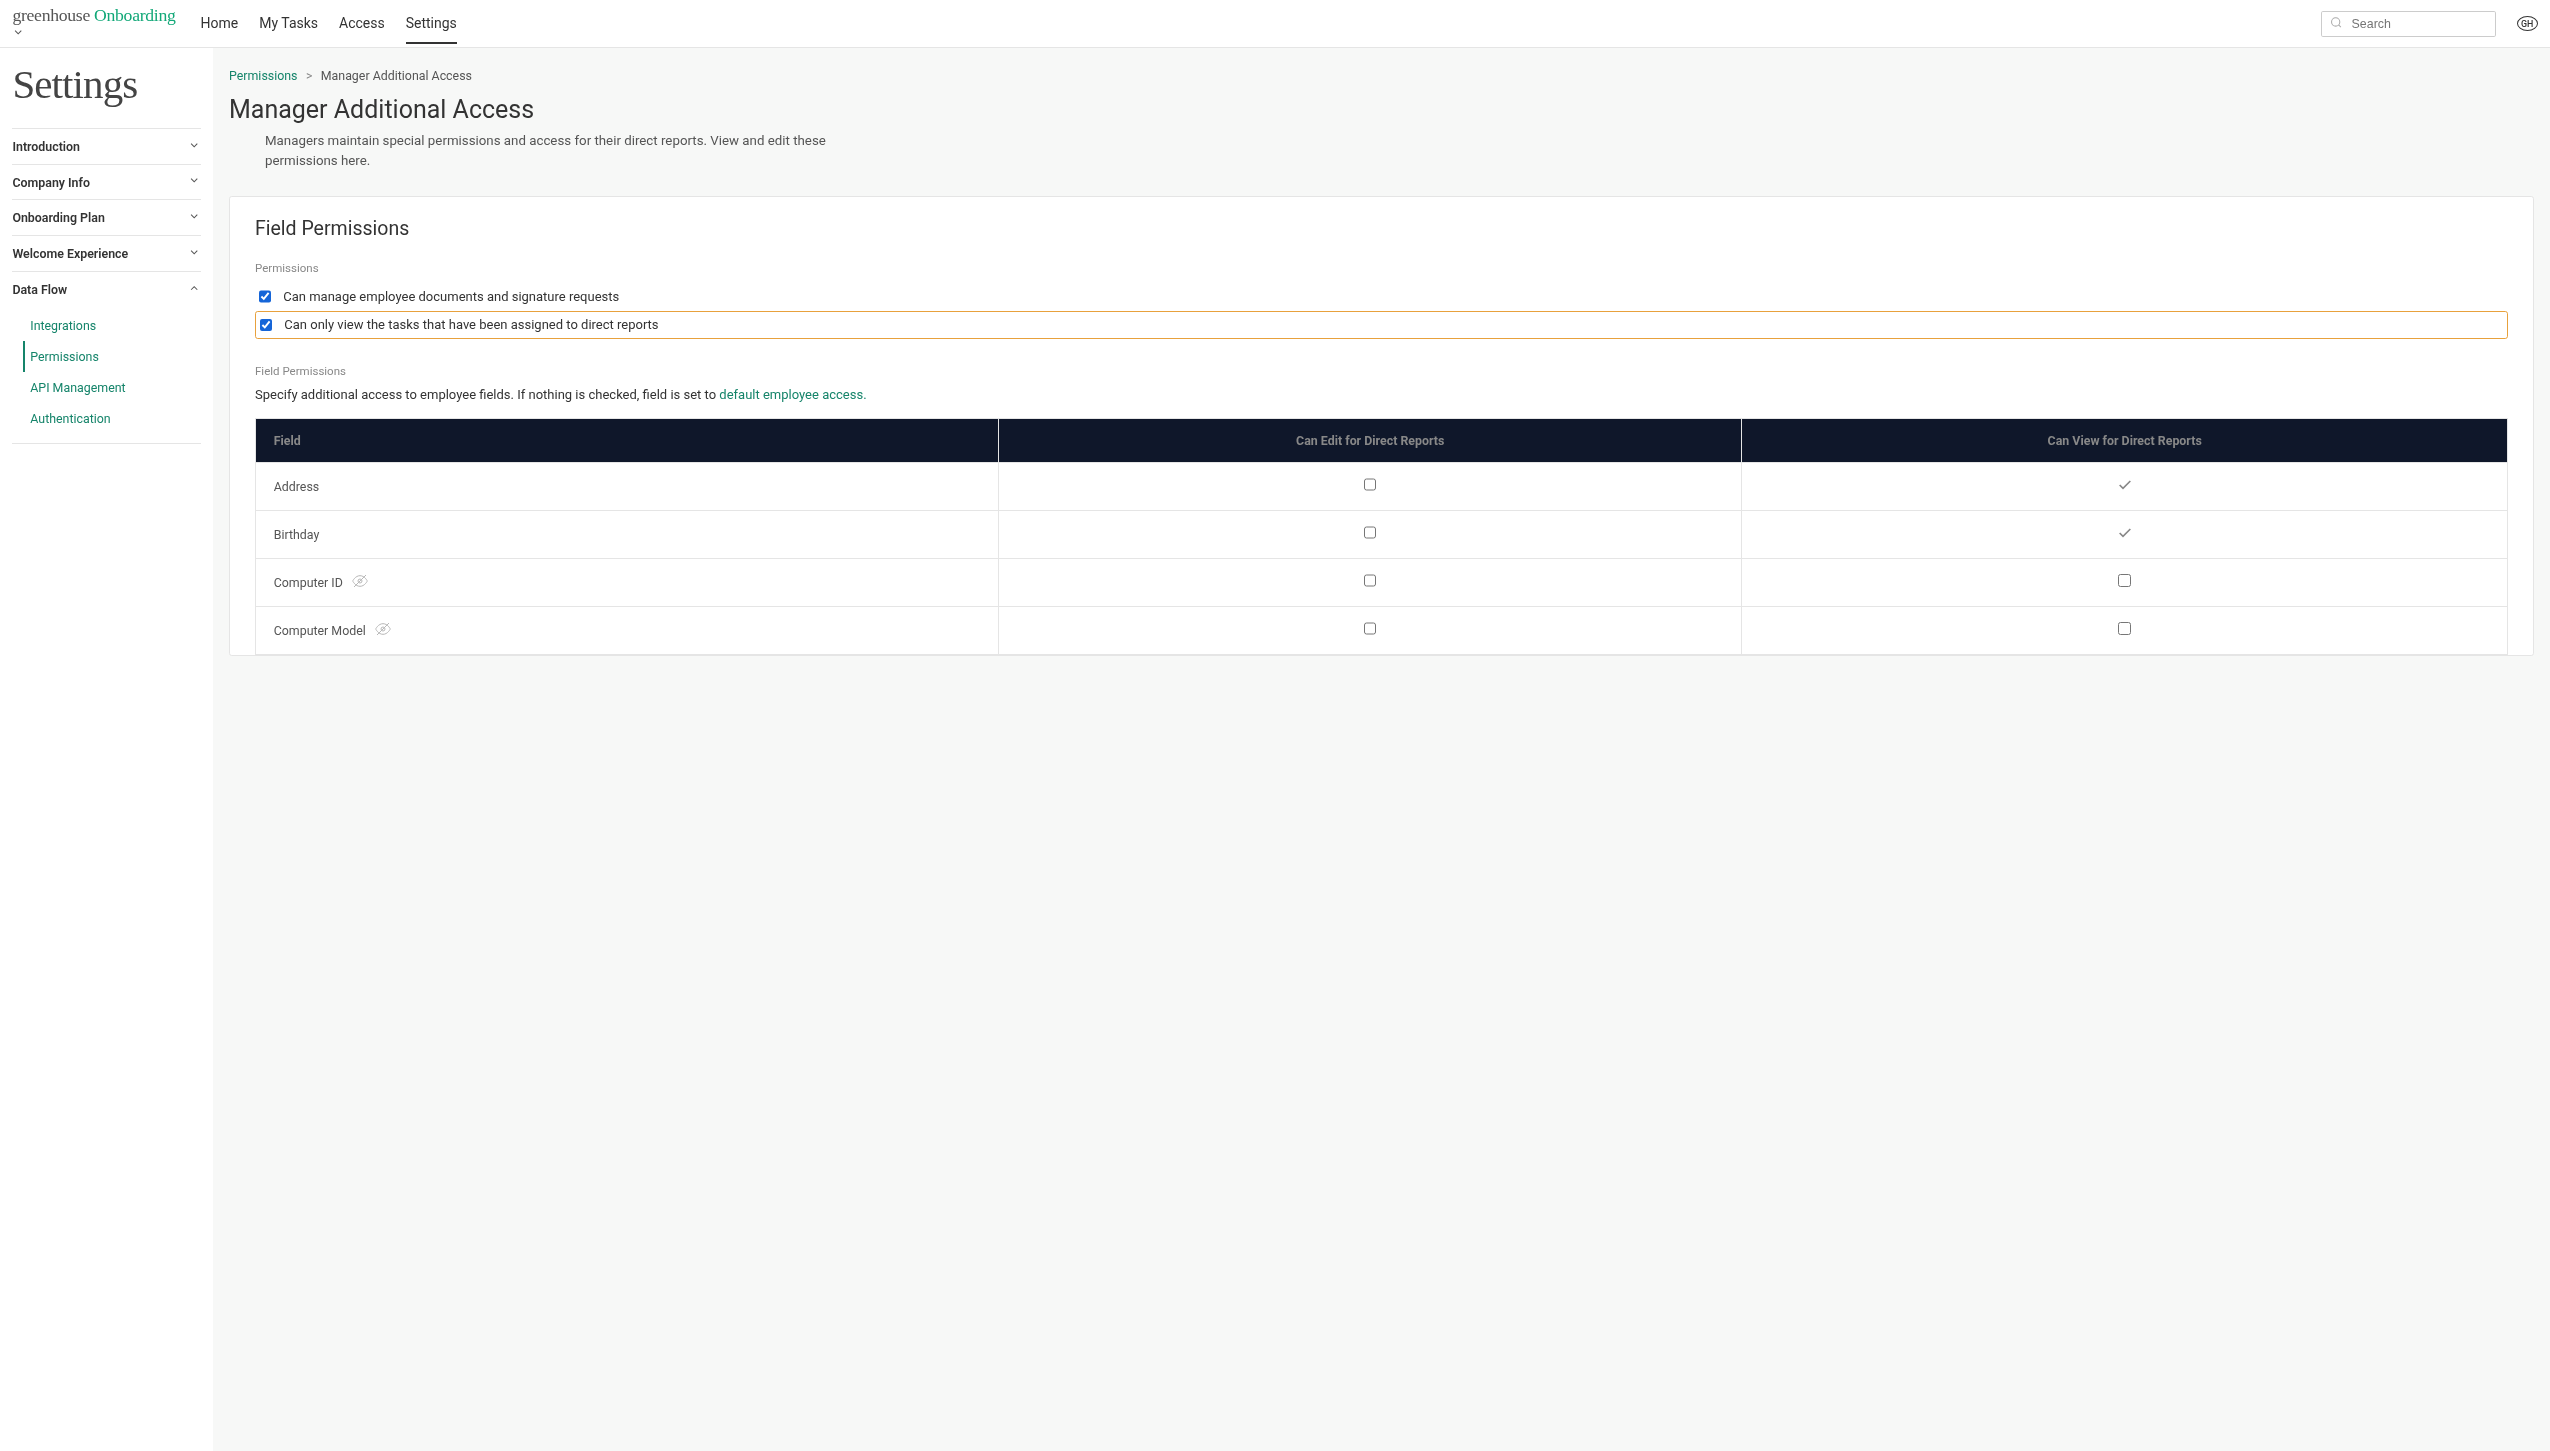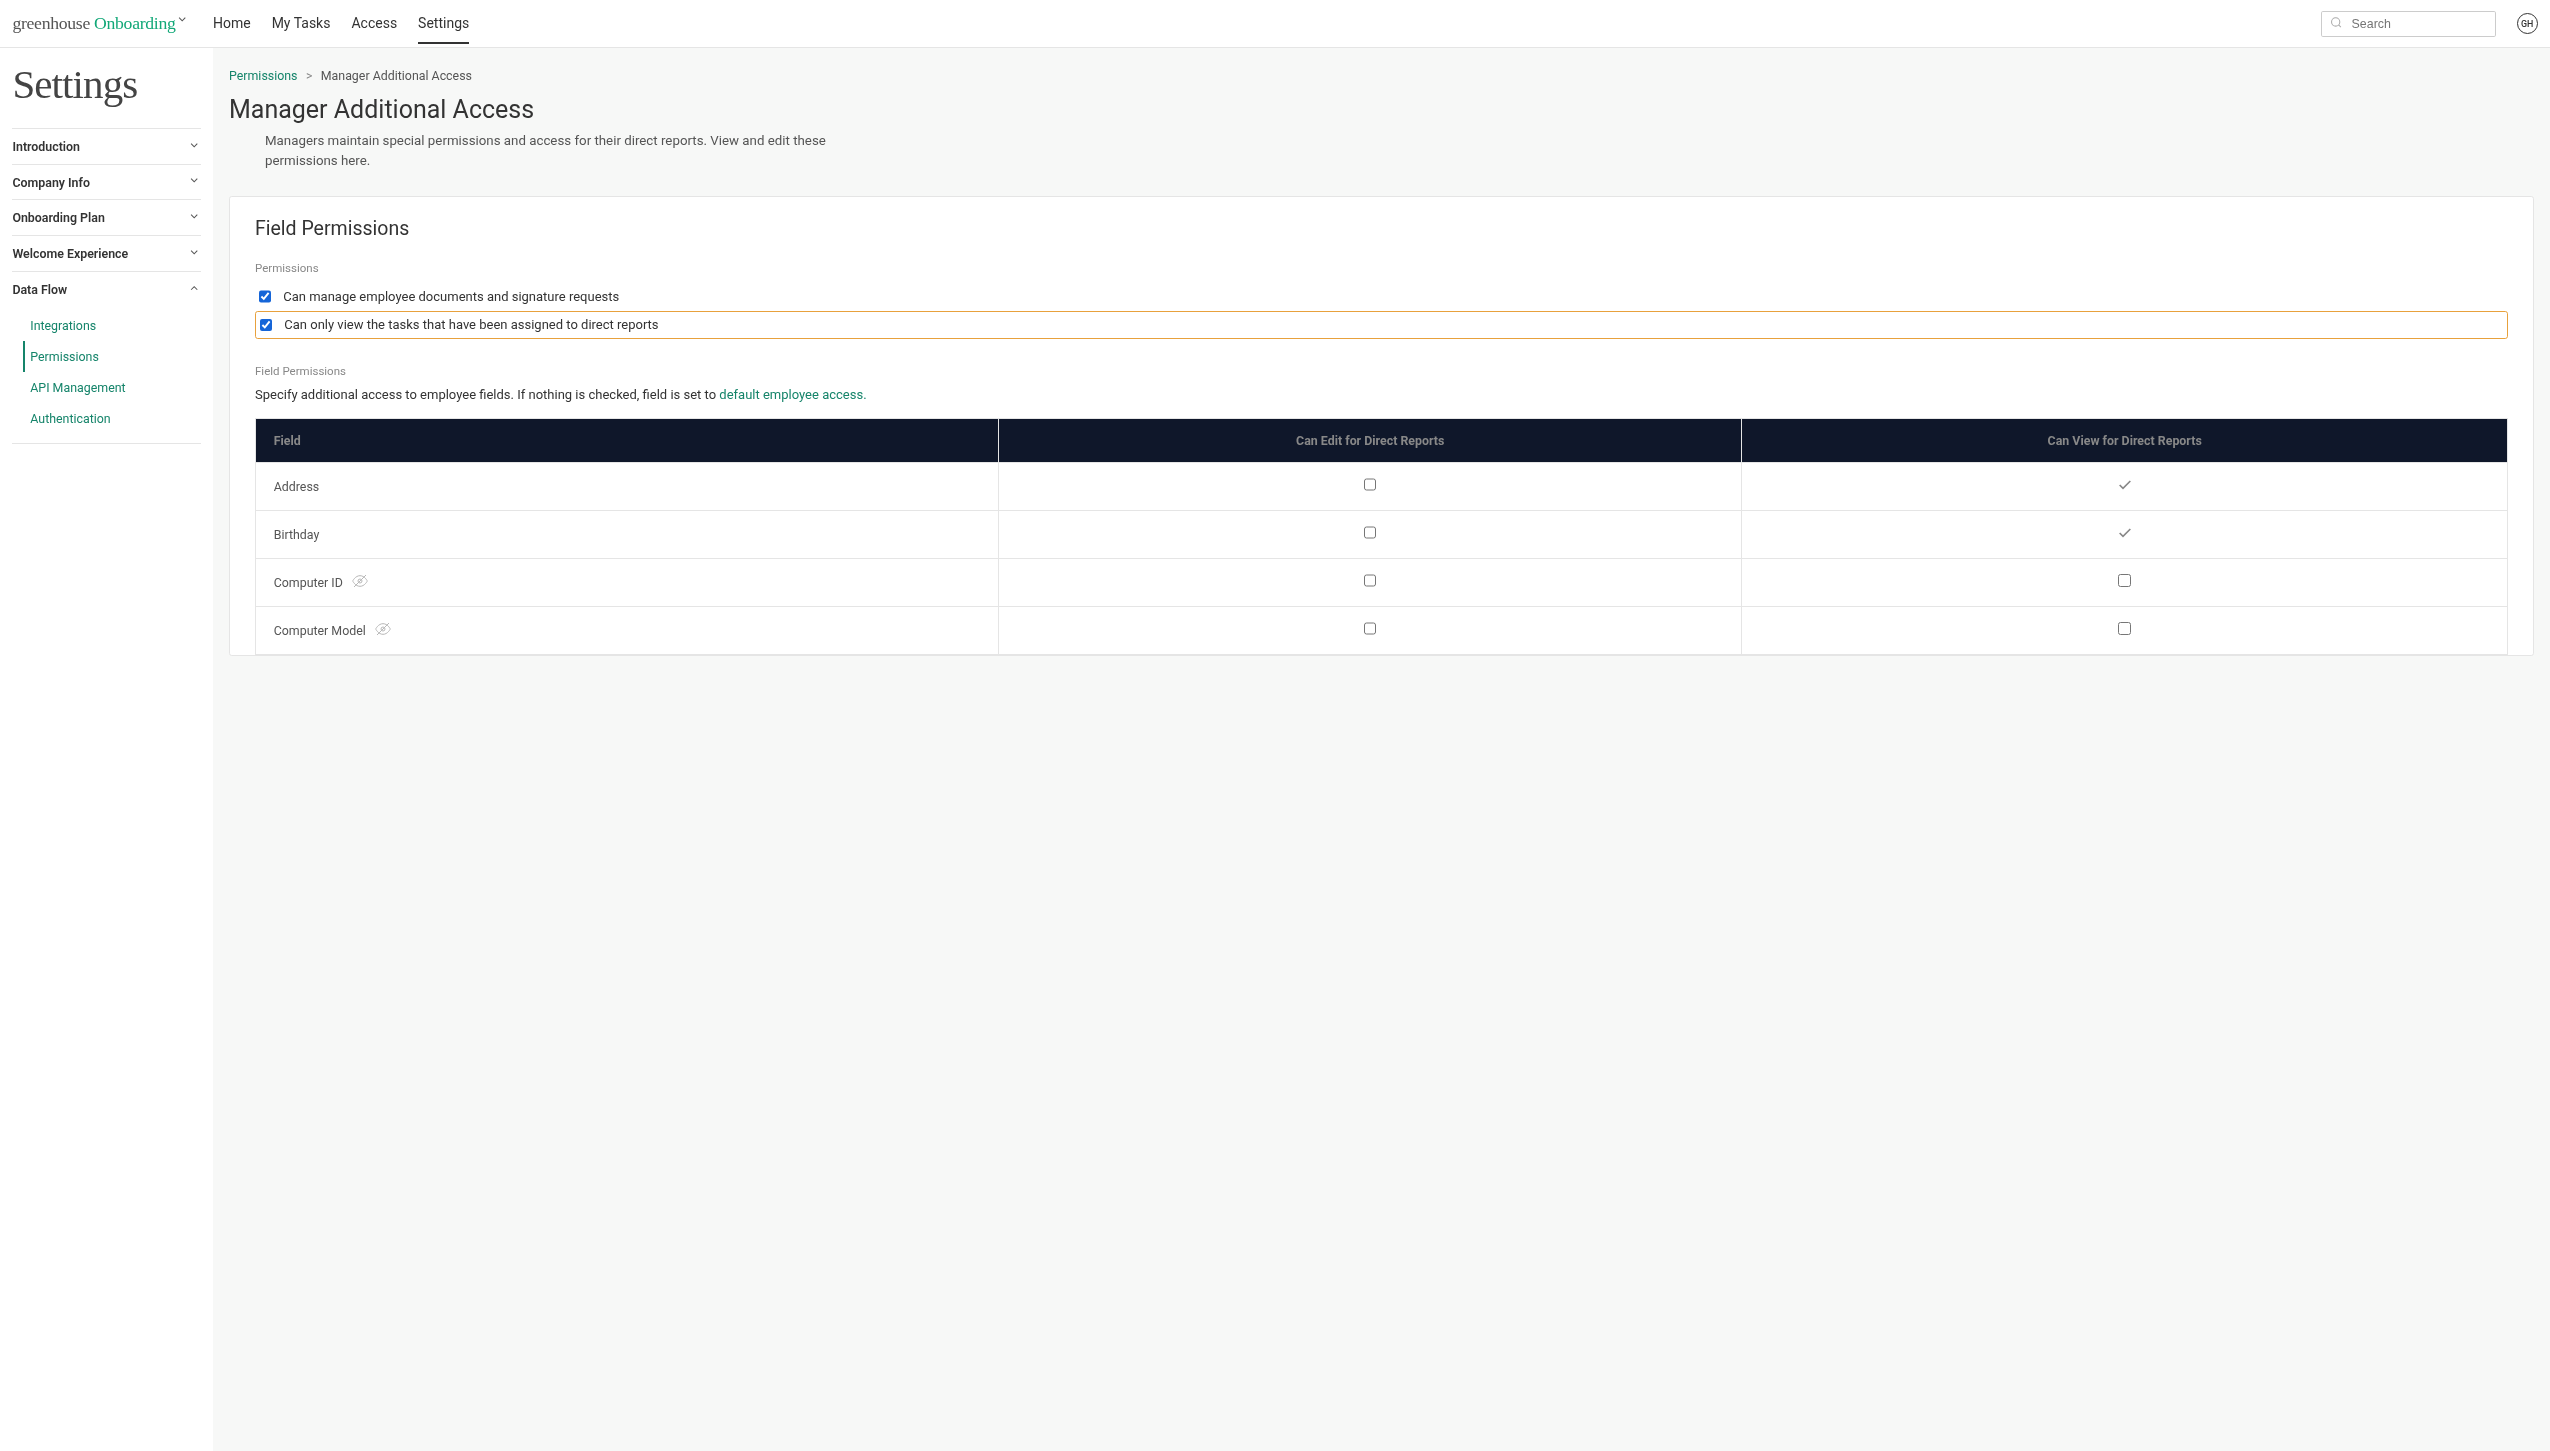--- a/index.html
+++ b/index.html
@@ -15,20 +15,21 @@
       display: flex;
       align-items: center;
       height: 48px;
       padding: 0 12.4px;
       border-bottom: 0.9px solid #e5e5e5;
     }
     .logo-wrap {
       display: flex;
       align-items: flex-start;
       margin-right: 25px;
+      flex-direction: column;
     }
     .logo {
       font-family: Georgia, "Times New Roman", serif;
       font-size: 17.7px;
       color: #555;
       letter-spacing: -0.3px;
     }
     .logo .accent {
       color: #12a878;
       font-weight: 400;
@@ -70,21 +71,21 @@
     }
     .search-box .search-icon {
       position: absolute;
       left: 8.9px;
       top: 50%;
       transform: translateY(-50%);
       color: #aaa;
     }
     .avatar {
       width: 21px;
-      height: 21px;
+      height: 15px;
       border: 0.9px solid #333;
       border-radius: 50%;
       display: flex;
       align-items: center;
       justify-content: center;
       font-size: 8.9px;
       font-weight: 500;
       color: #333;
     }
     

